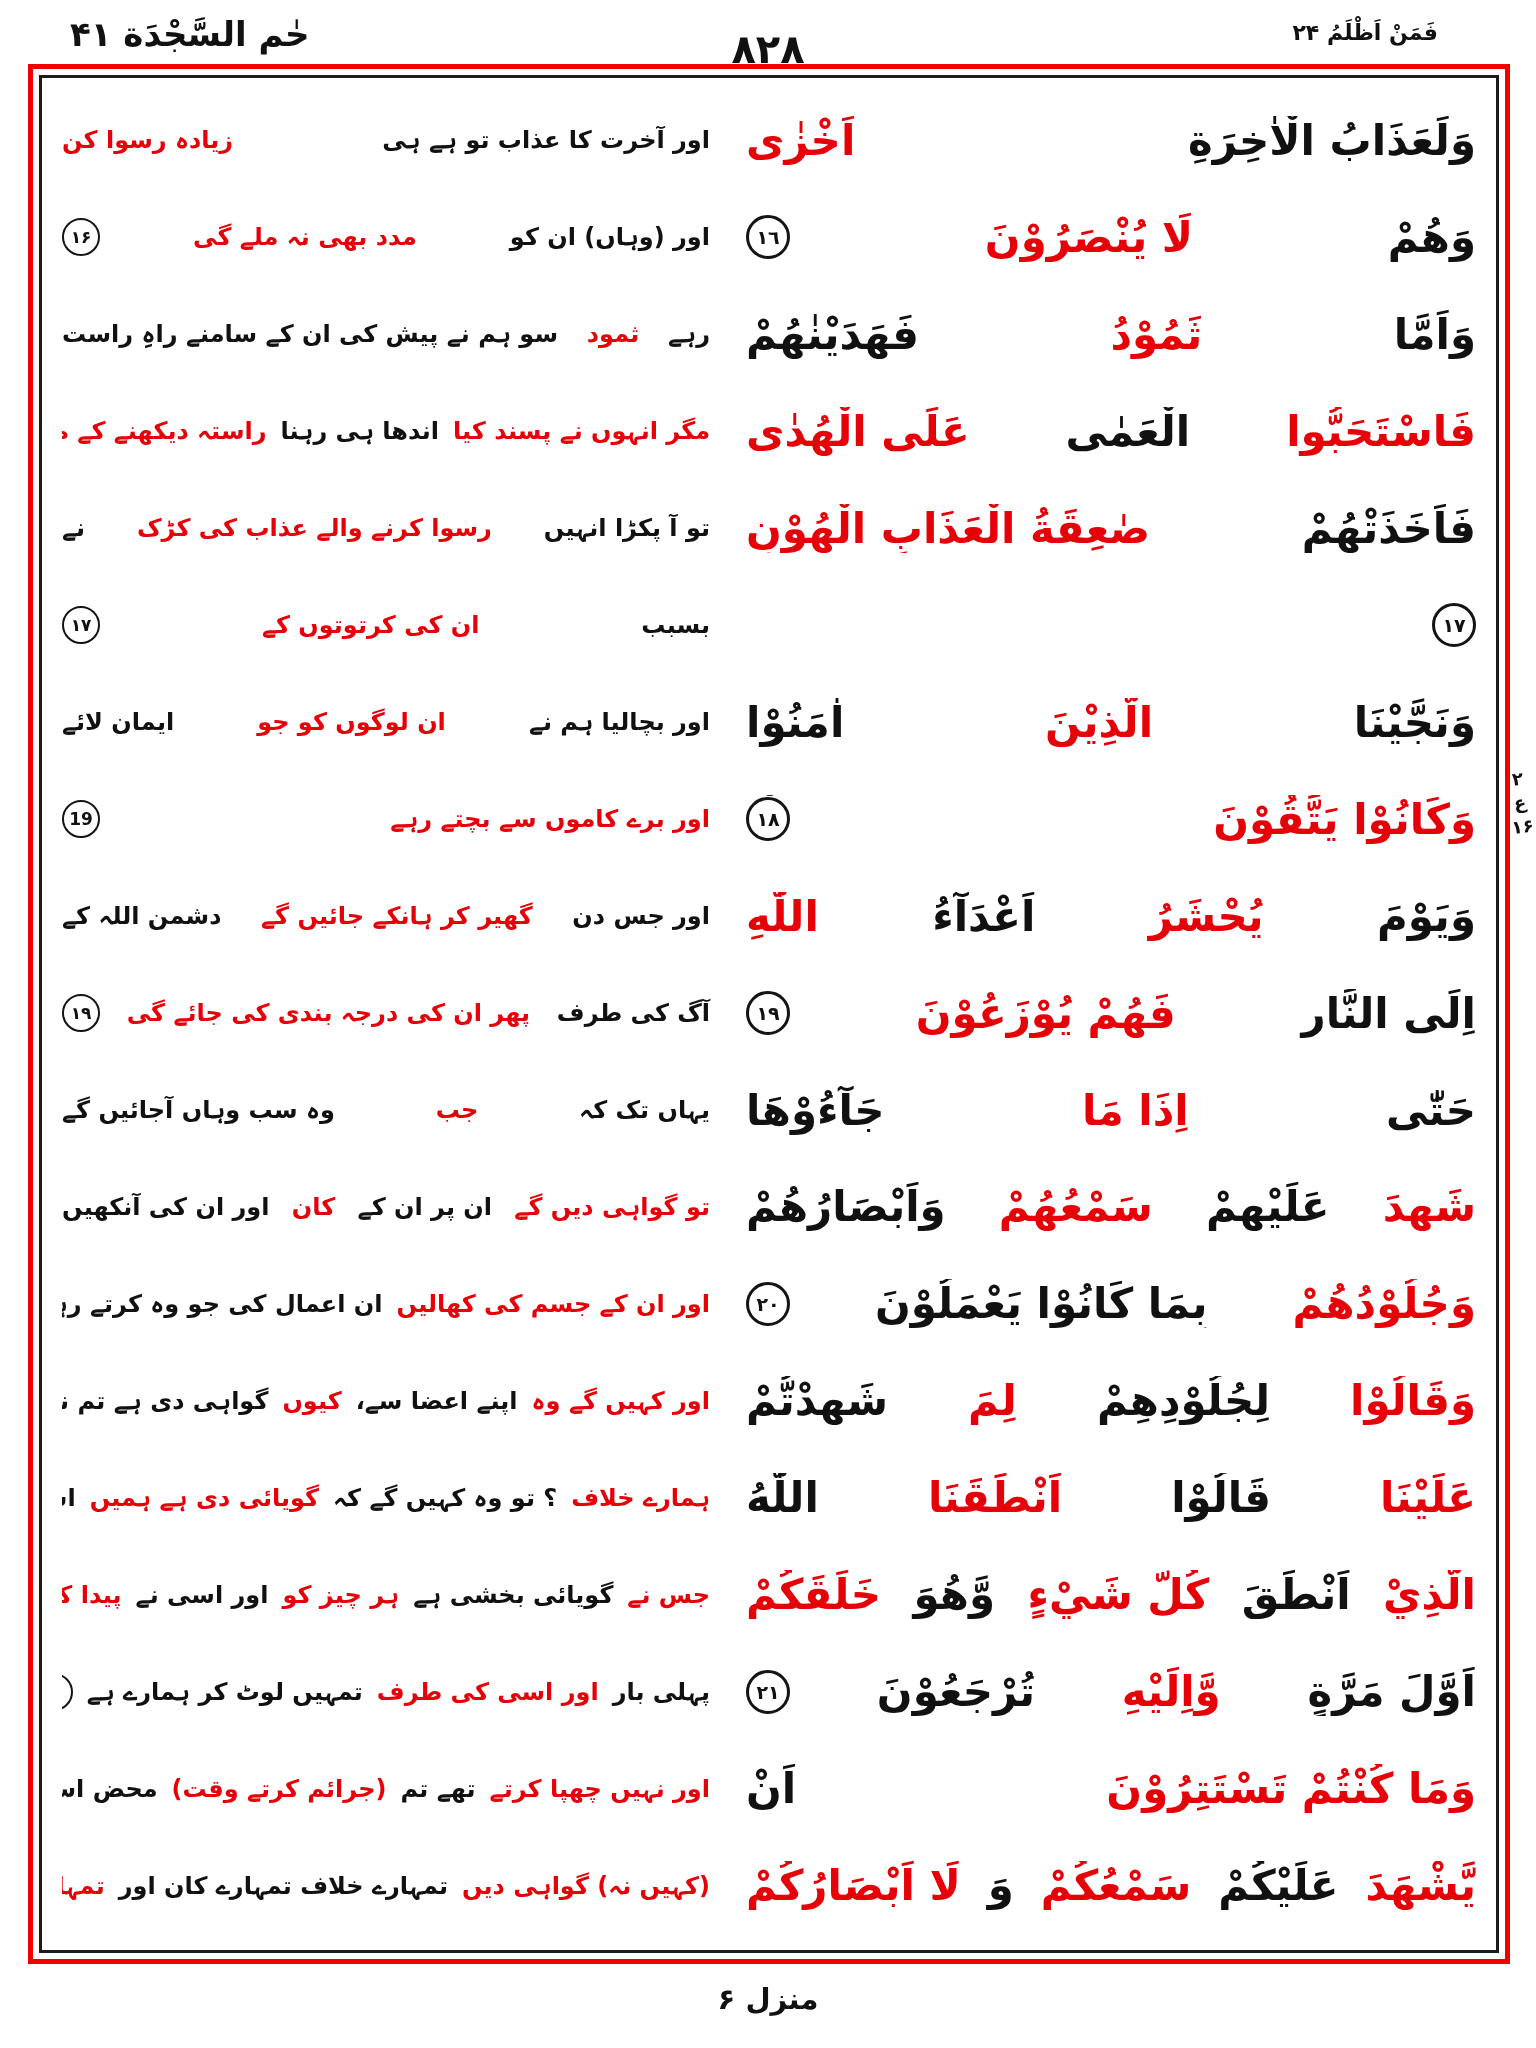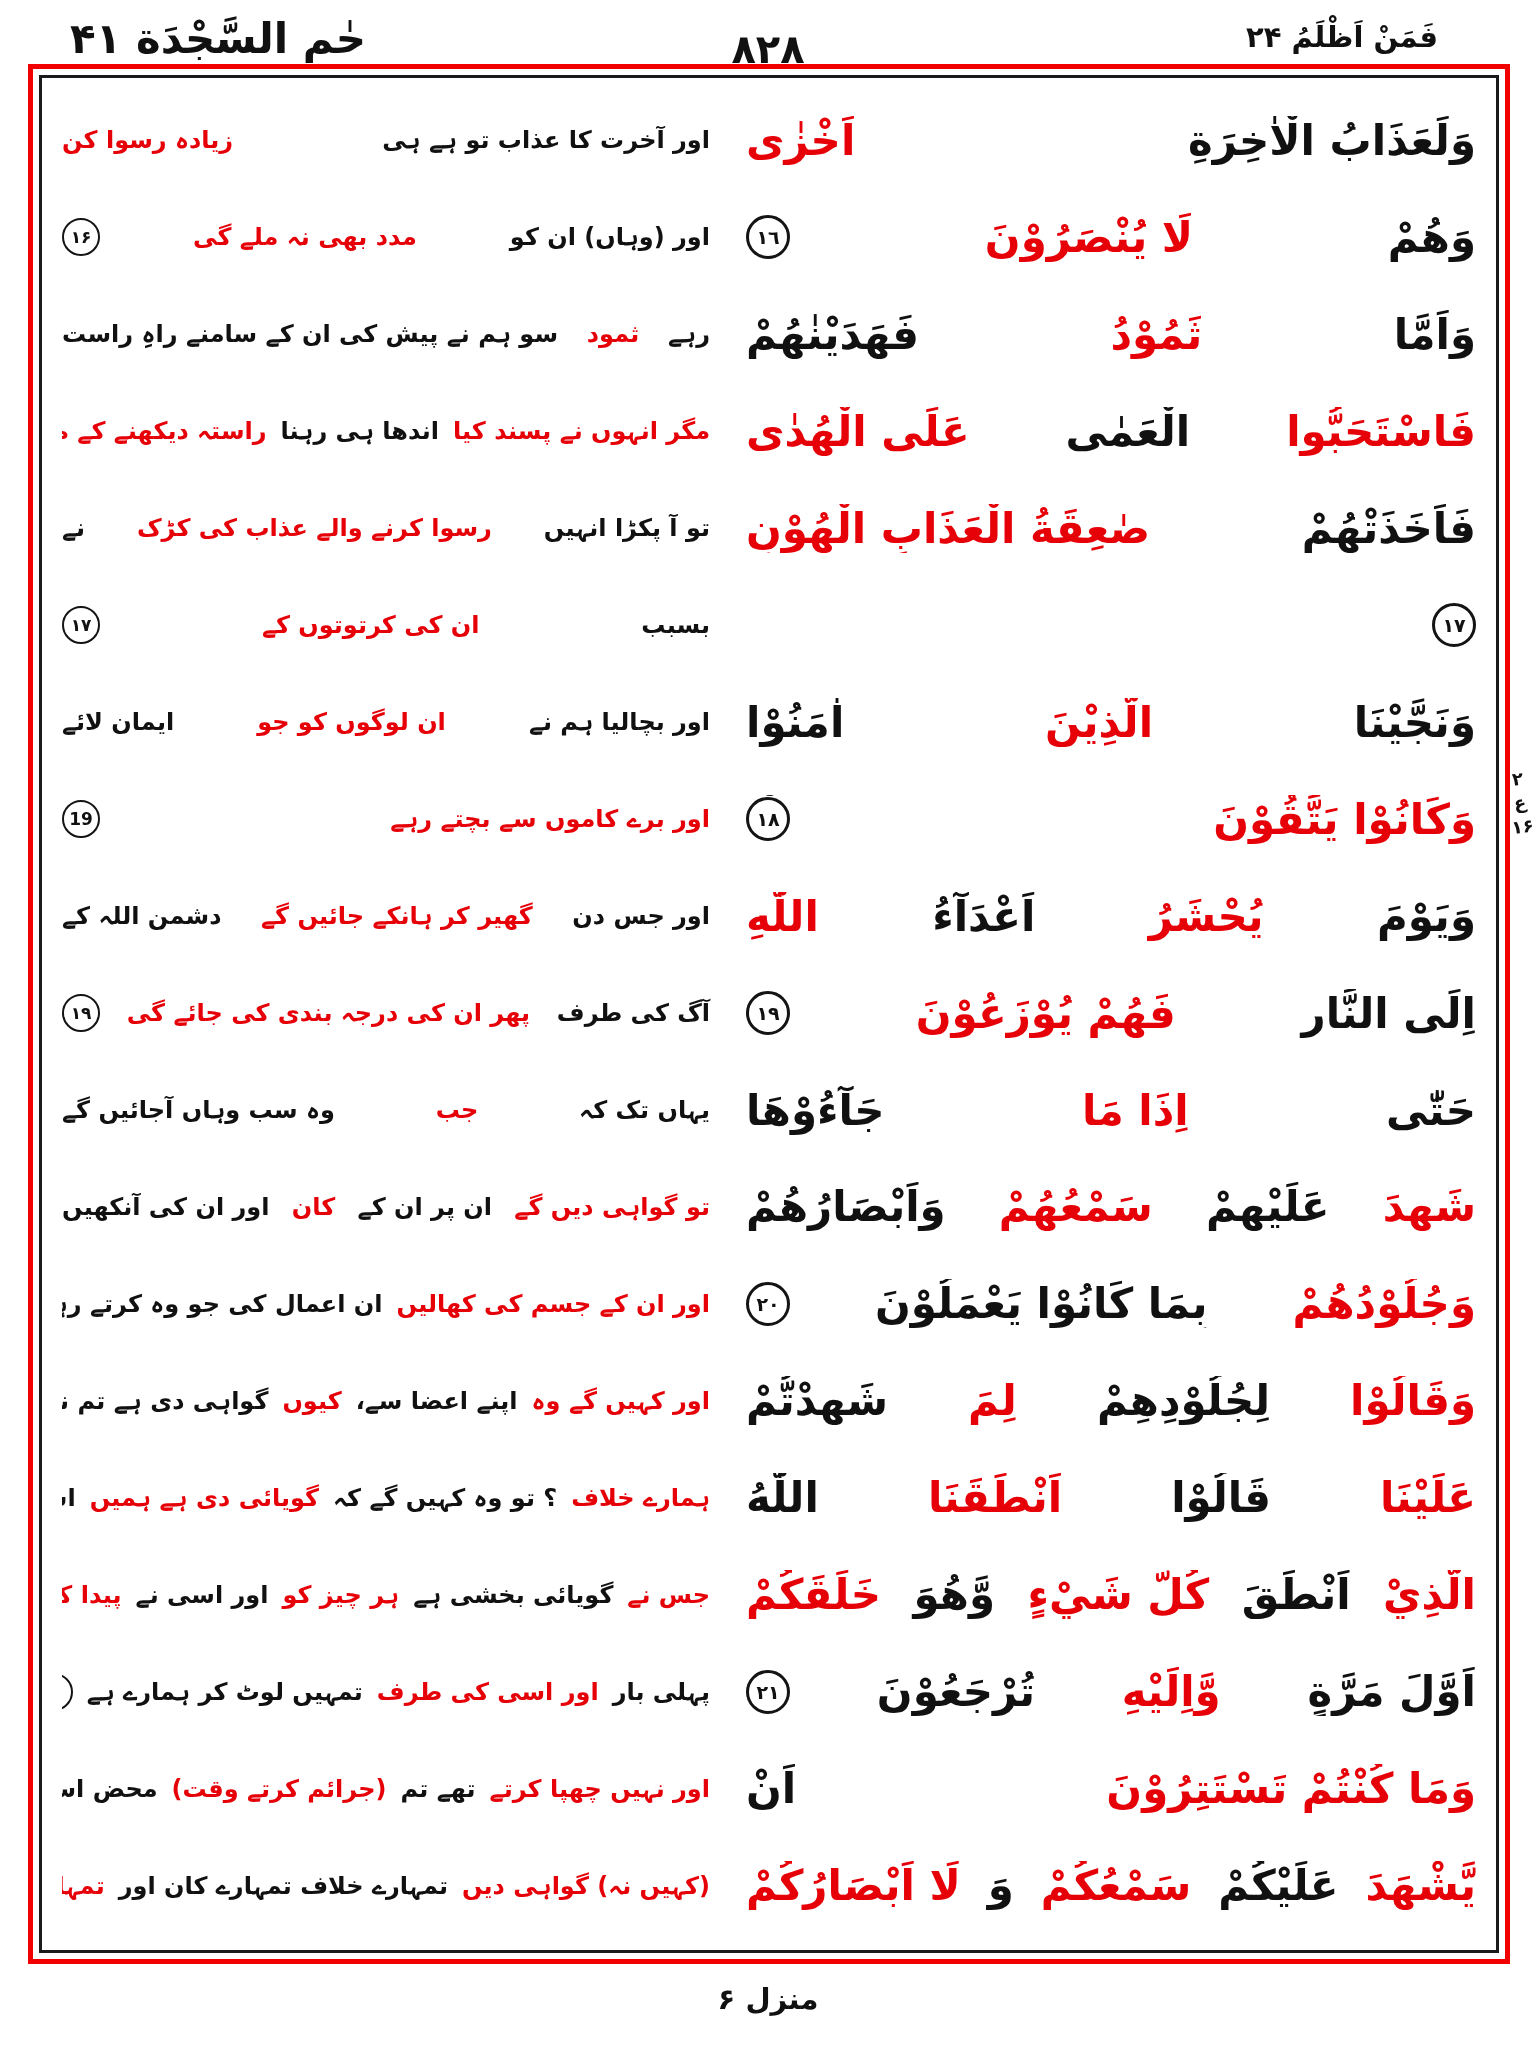--- a/index.html
+++ b/index.html
@@ -8,23 +8,23 @@
     --ink:#111111;
   }
   html,body{margin:0;padding:0;}
   body{
     width:1536px;height:2048px;position:relative;background:#ffffff;
     font-family:"DejaVu Sans", sans-serif;color:var(--ink);overflow:hidden;
   }
   .red{color:var(--red);}
   .black{color:var(--ink);}
   .hdr{position:absolute;font-weight:bold;white-space:nowrap;direction:rtl;}
-  .surah-title{top:14px;left:70px;font-size:42px;}
+  .surah-title{top:14px;left:70px;font-size:34px;}
   .page-number{top:26px;left:50%;transform:translateX(-50%);font-size:40px;letter-spacing:6px;}
-  .juz-title{top:20px;right:98px;font-size:29px;}
+  .juz-title{top:20px;right:98px;font-size:22px;}
   .frame{
     position:absolute;left:28px;top:64px;width:1482px;height:1900px;
     border:5px solid var(--frame-red);box-sizing:border-box;
   }
   .frame-inner{
     position:absolute;inset:6px;border:3px solid #1b1b1b;box-sizing:border-box;
   }
   .verses{
     position:absolute;inset:14px 20px 16px 20px;
     display:flex;flex-direction:column;

